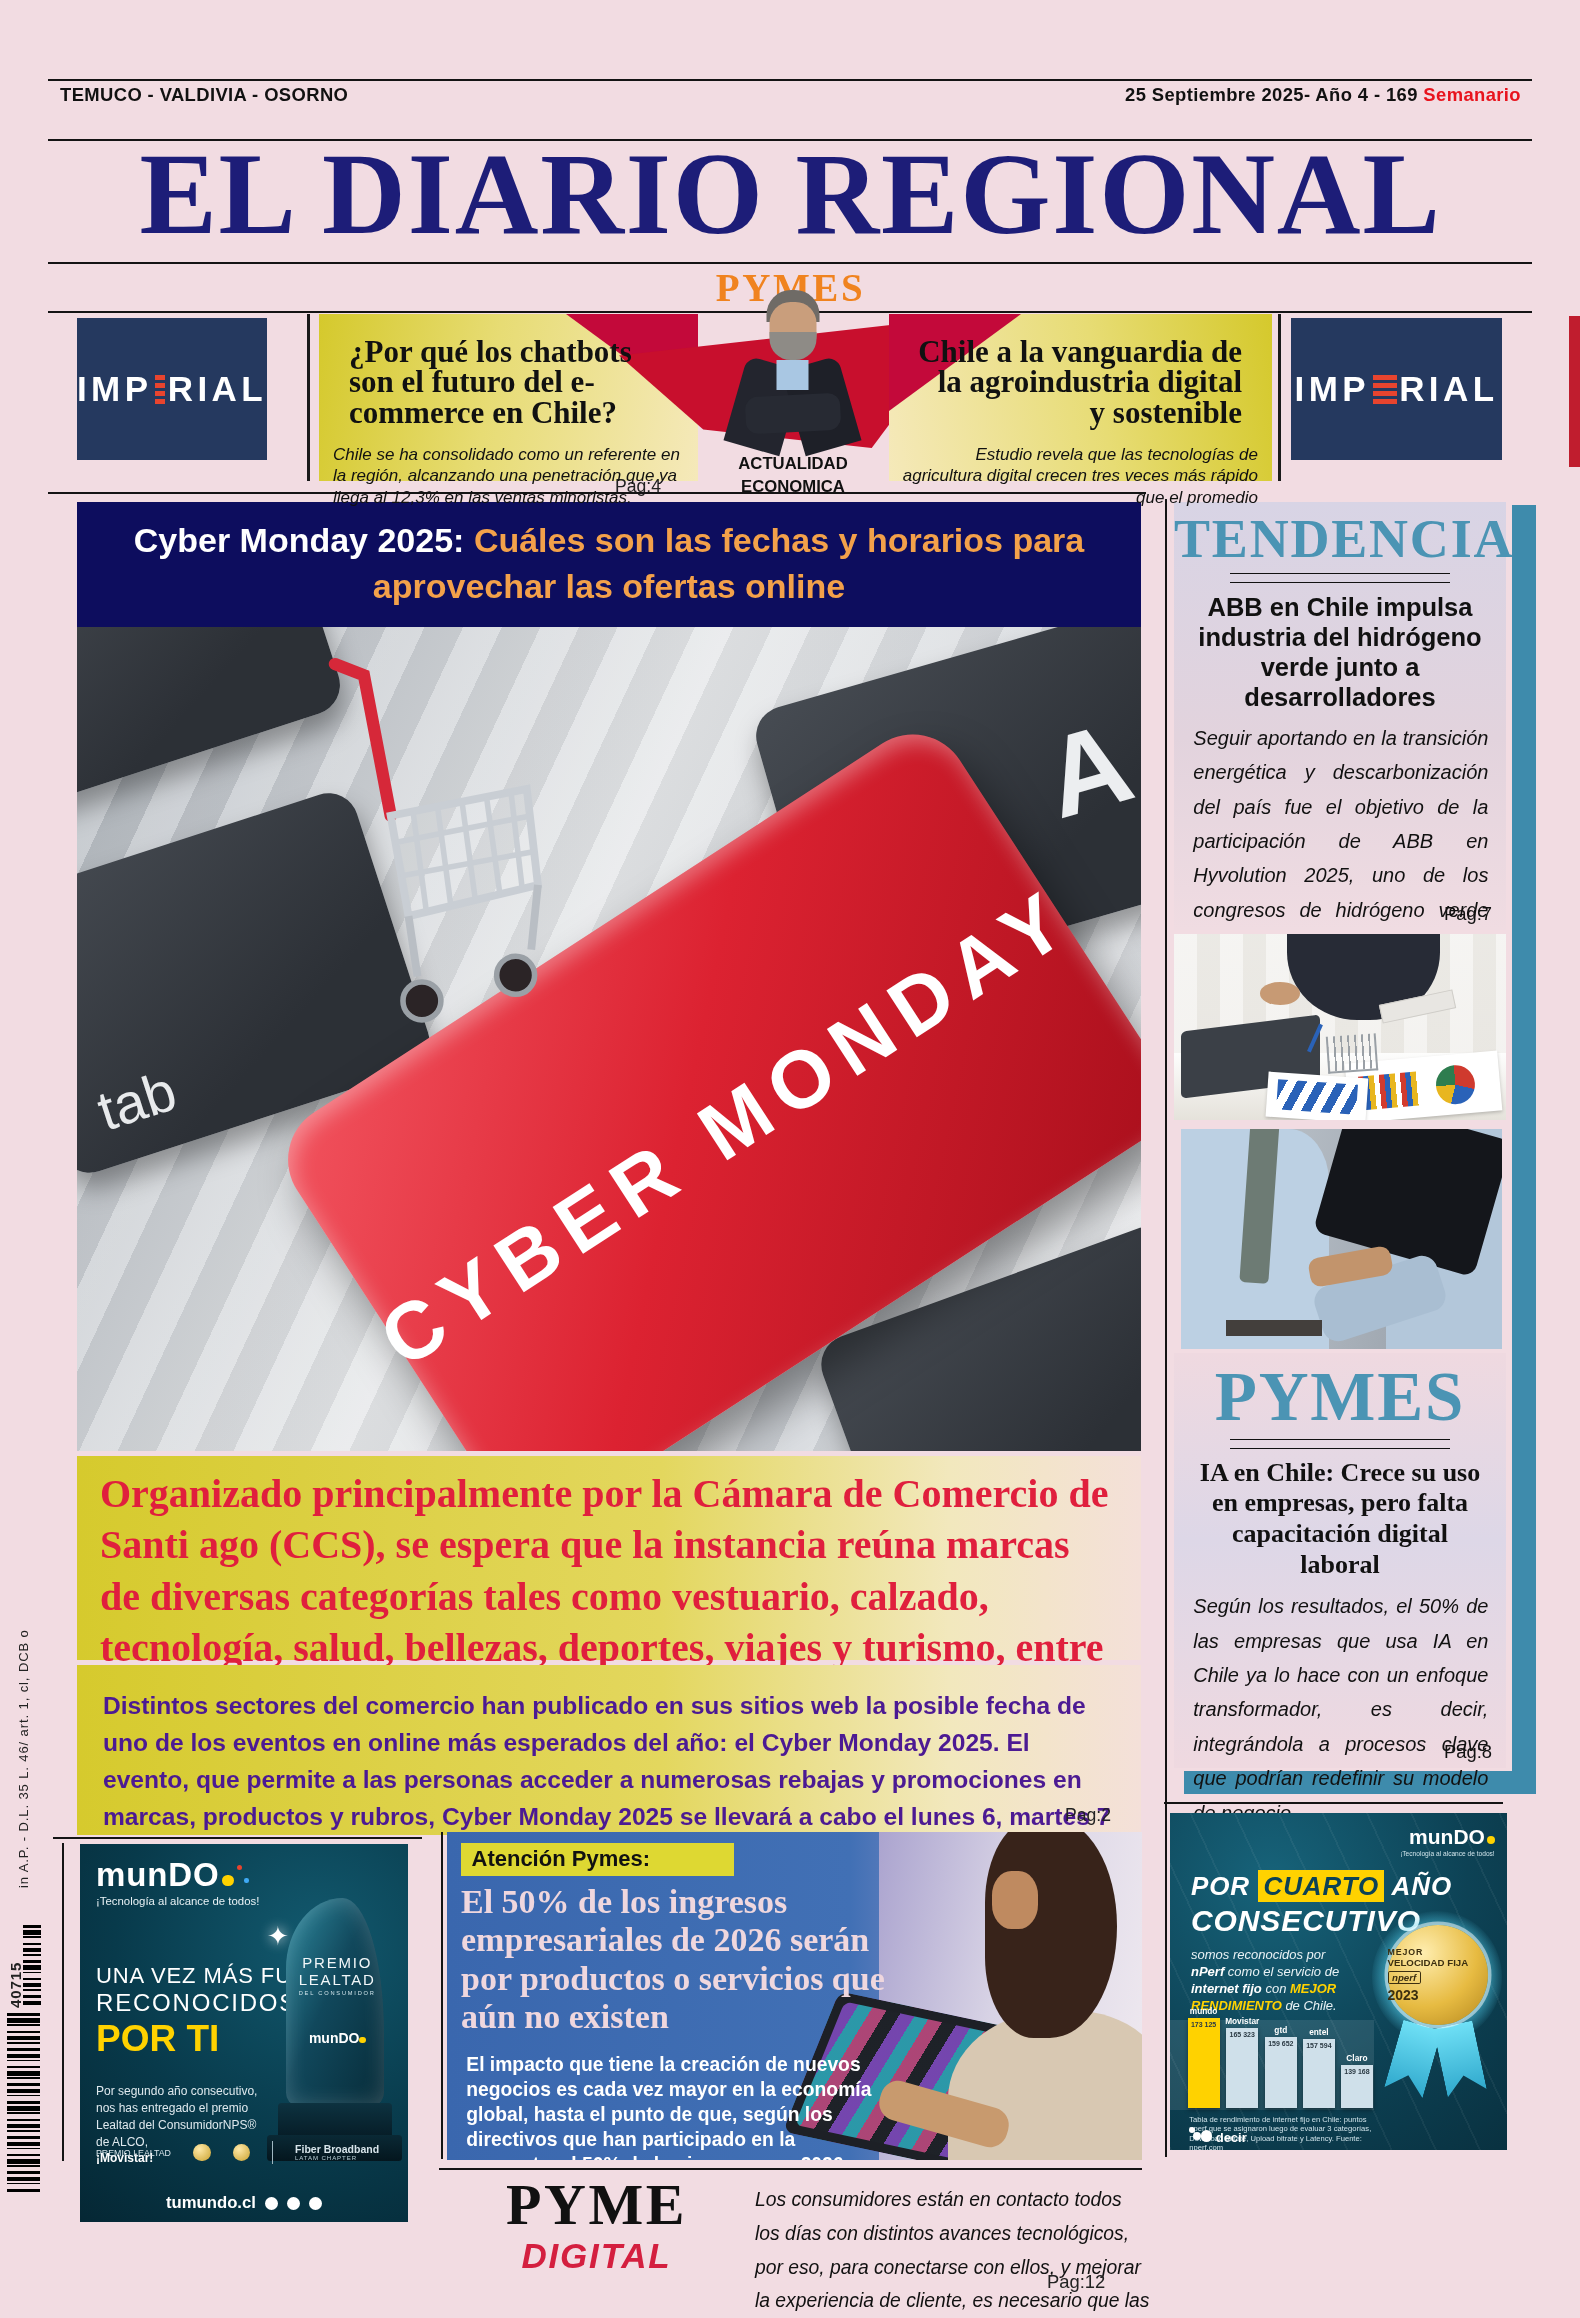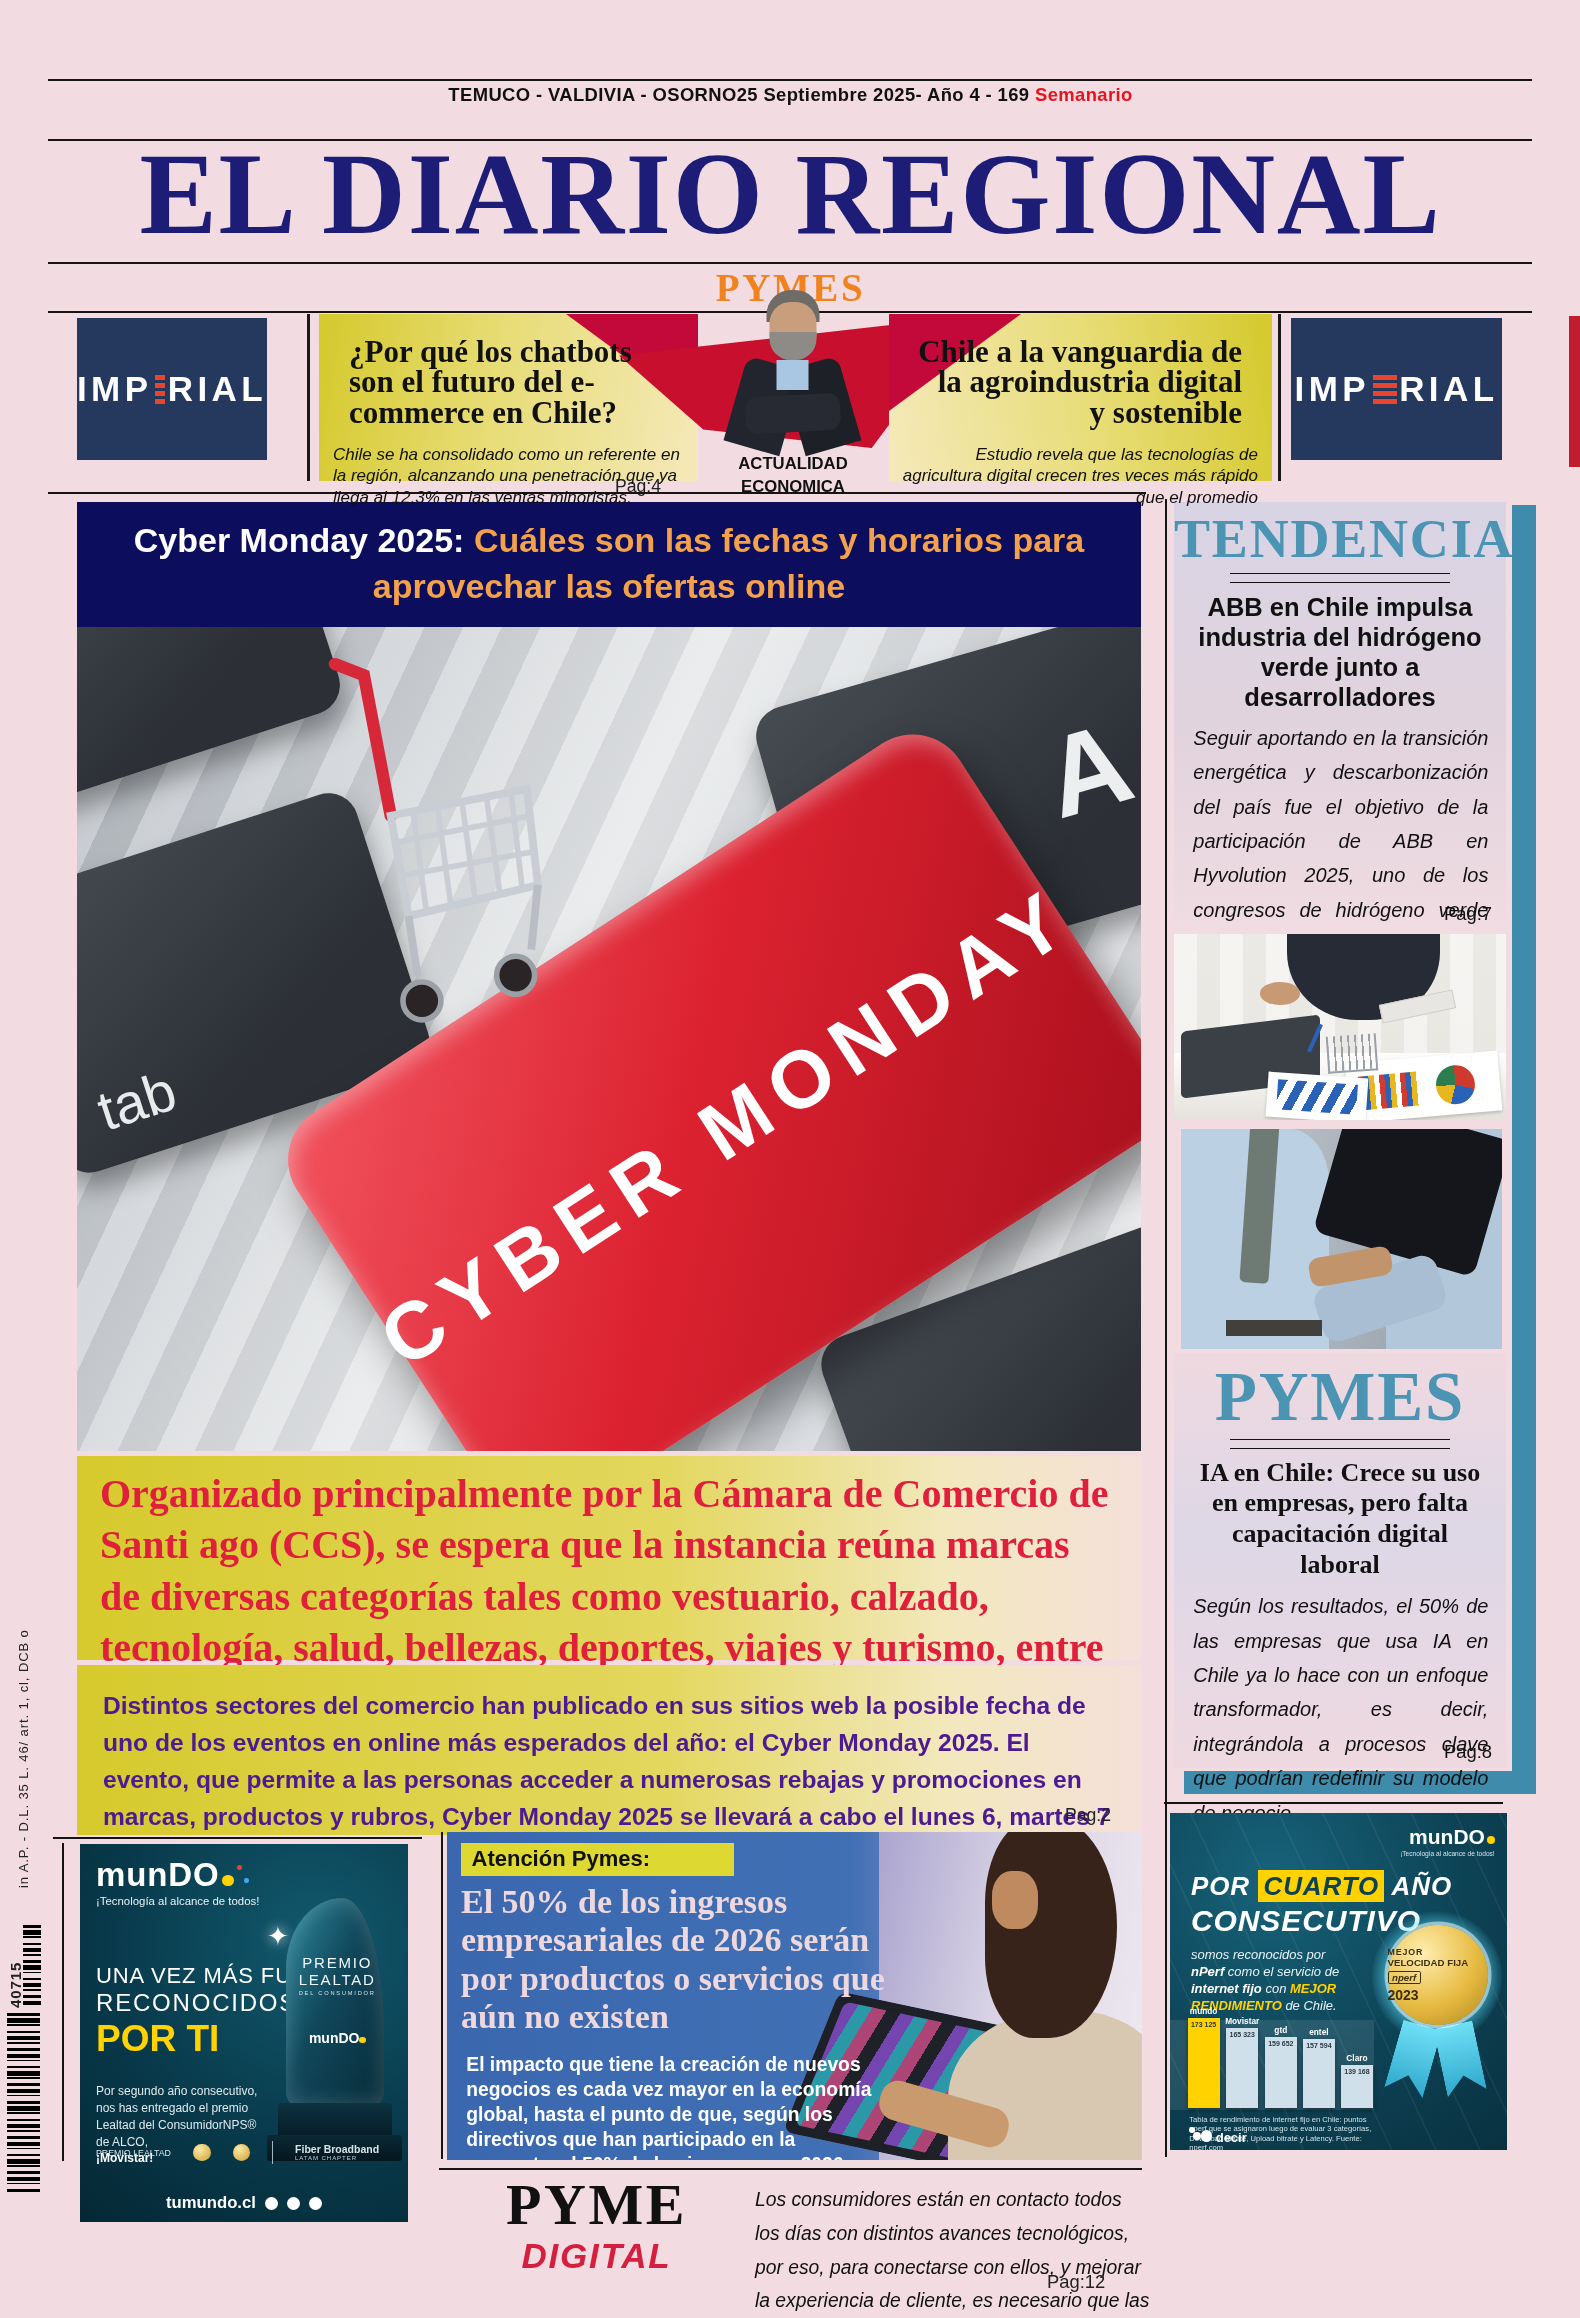--- a/index.html
+++ b/index.html
@@ -1,21 +1,21 @@
 <!DOCTYPE html>
 <html style="font-size:14px"><head>
 <meta charset="utf-8">
 <style>
   html,body{margin:0;padding:0;background:#f2dce2;}
   .page{position:relative;width:1581px;height:2319px;background:#f2dce2;overflow:hidden;
         font-family:"Liberation Sans",sans-serif;color:#111;}
   .rule{position:absolute;background:#141414;height:1.8px;}
 
   
-  .hrow{position:absolute;left:60px;right:60px;top:84px;display:flex;justify-content:center;
+  .hrow{position:absolute;left:60px;right:60px;top:84px;display:flex;justify-content:space-between;
         font-weight:bold;font-size:18.4px;letter-spacing:0.4px;}
   .edition{color:#e8131d;}
   .masthead{position:absolute;left:0;top:133px;width:100%;text-align:center;
         font-family:"Liberation Serif",serif;font-weight:bold;font-size:116px;line-height:1.06;
         color:#1d1d78;letter-spacing:1.8px;white-space:nowrap;}
   .sectionTag{position:absolute;left:0;top:265px;width:100%;text-align:center;
         font-family:"Liberation Serif",serif;font-weight:bold;font-size:39px;color:#f0831f;letter-spacing:2.6px;}
 
   
   .impAd{position:absolute;background:#25395f;display:flex;align-items:center;justify-content:center;

